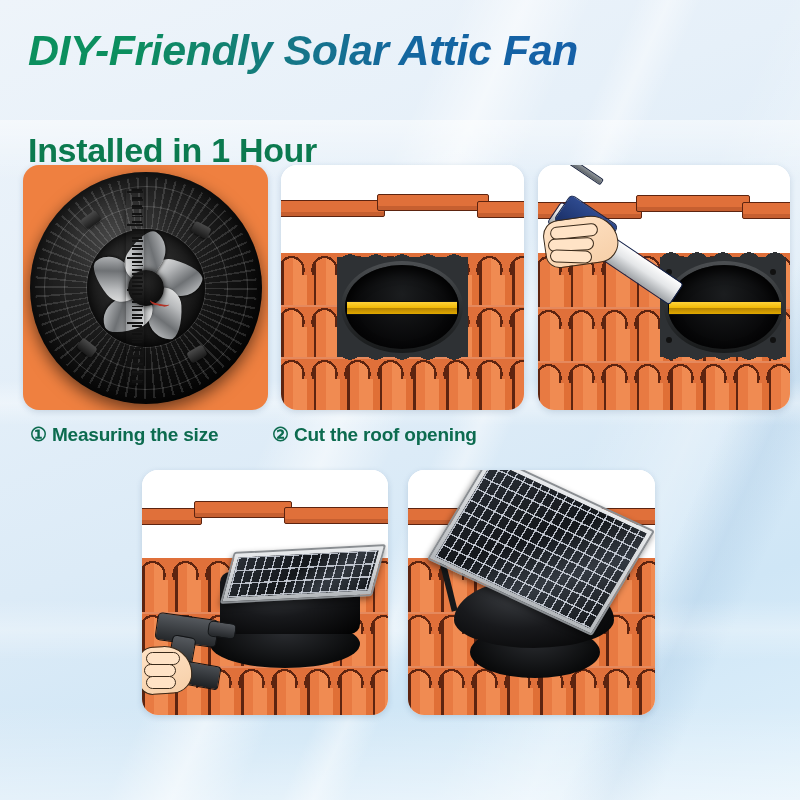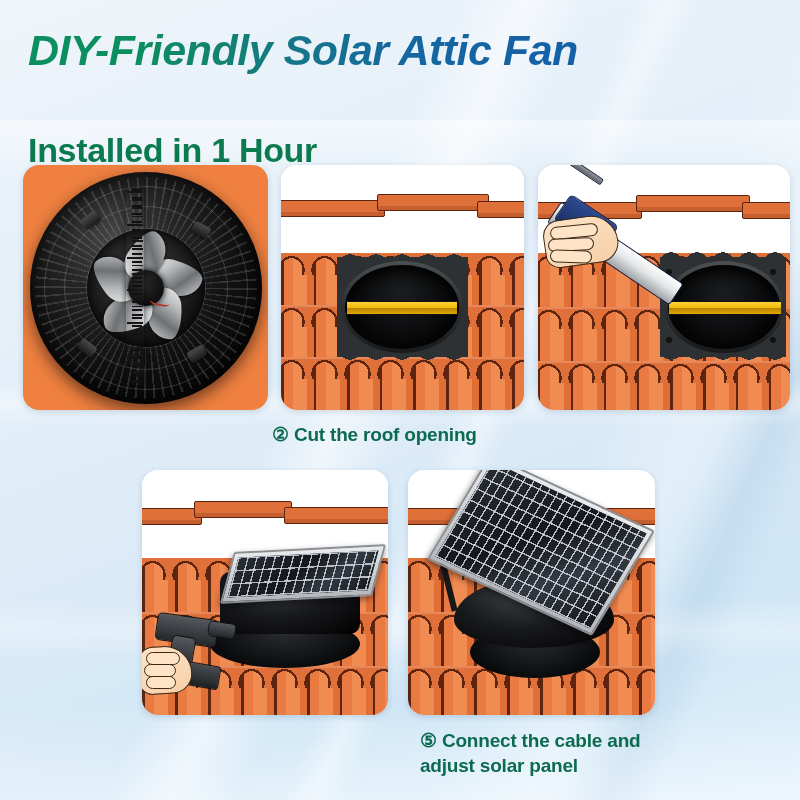--- a/index.html
+++ b/index.html
@@ -378,22 +378,22 @@
 
       <div class="fanSkirt" style="left:62px;top:156px;width:130px;height:52px;"></div>
       <div class="fanDome" style="left:46px;top:108px;width:160px;height:70px;border-radius:50%/60% 60% 40% 40%;"></div>
       <div style="position:absolute;left:36px;top:78px;width:6px;height:64px;background:#16181a;transform:rotate(-14deg);"></div>
       <div class="solarFrame" style="position:absolute;left:42px;top:14px;width:178px;height:118px;transform:rotate(25deg) skewX(-6deg);">
         <div class="solarCells"></div>
       </div>
     </div>
   </div>
 
+  <div class="cap" id="c1">
+    <span class="num">①</span>
+    <span>Measuring the size</span>
+  </div>
   <div class="cap" id="c2">
     <span class="num">②</span>
     <span>Cut the roof opening</span>
   </div>
-  <div class="cap" id="c5">
-    <span class="num">⑤</span>
-    <span>Connect  the  cable and adjust solar panel</span>
-  </div>
 
 </div>
 
 </body></html>

